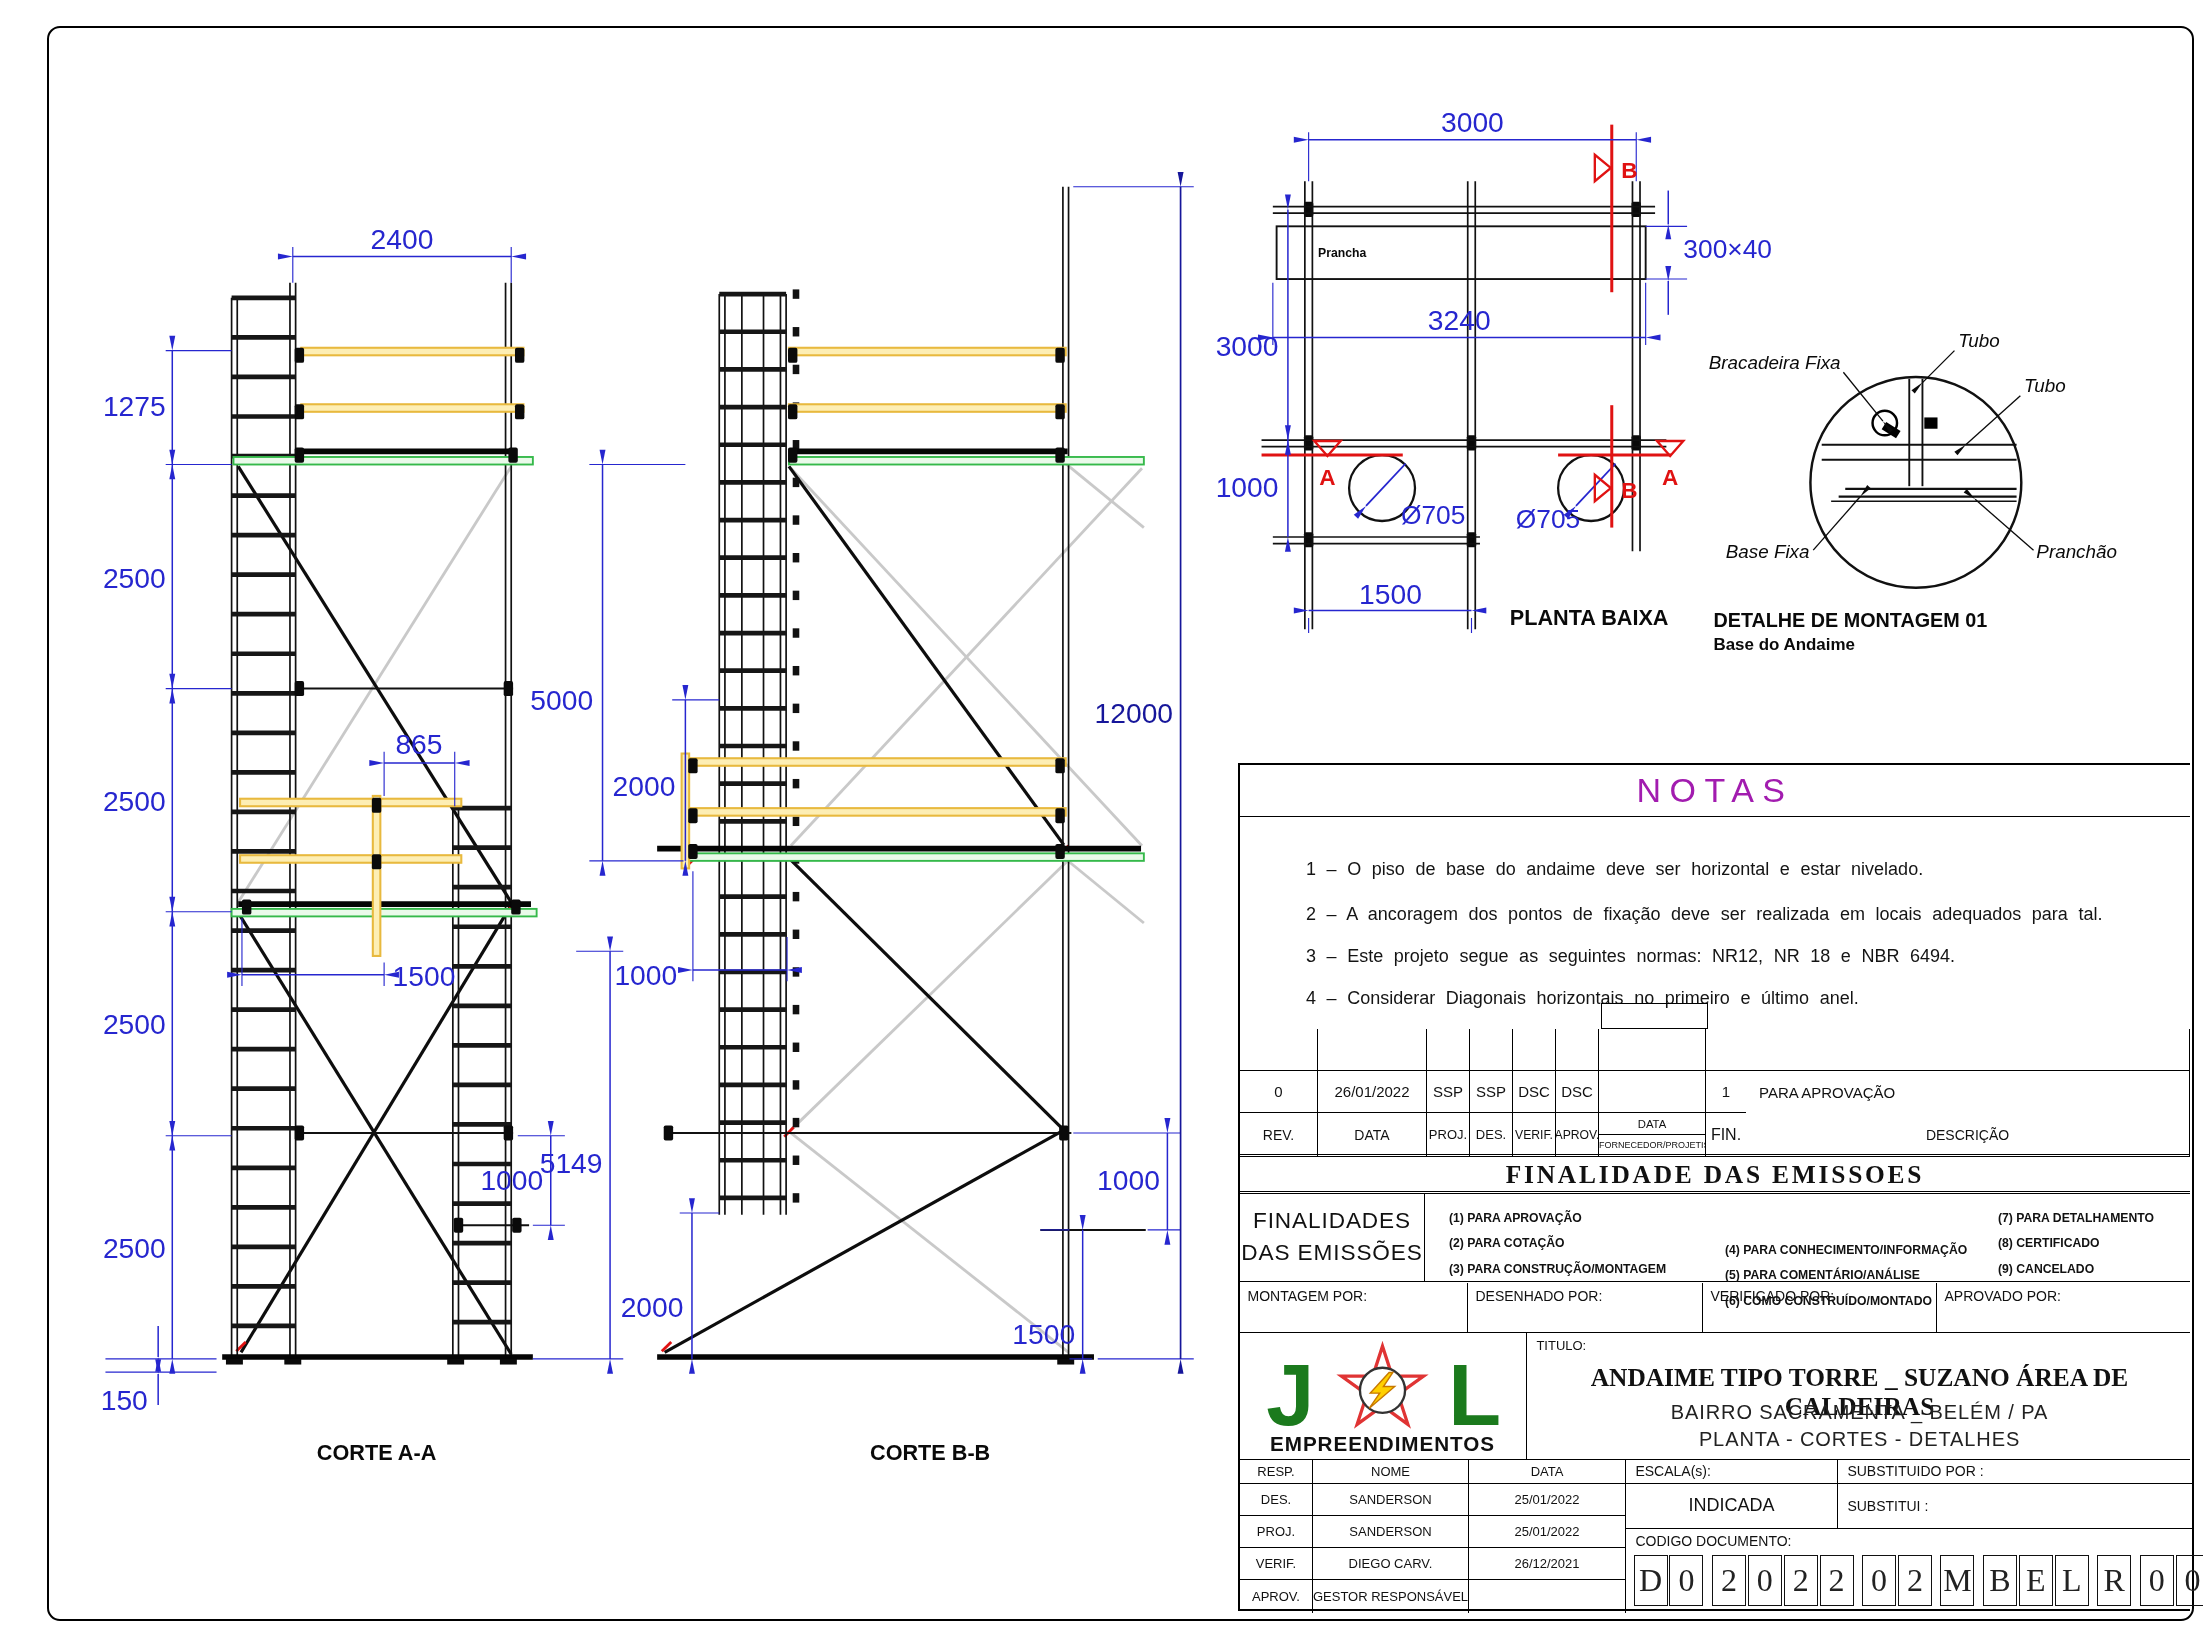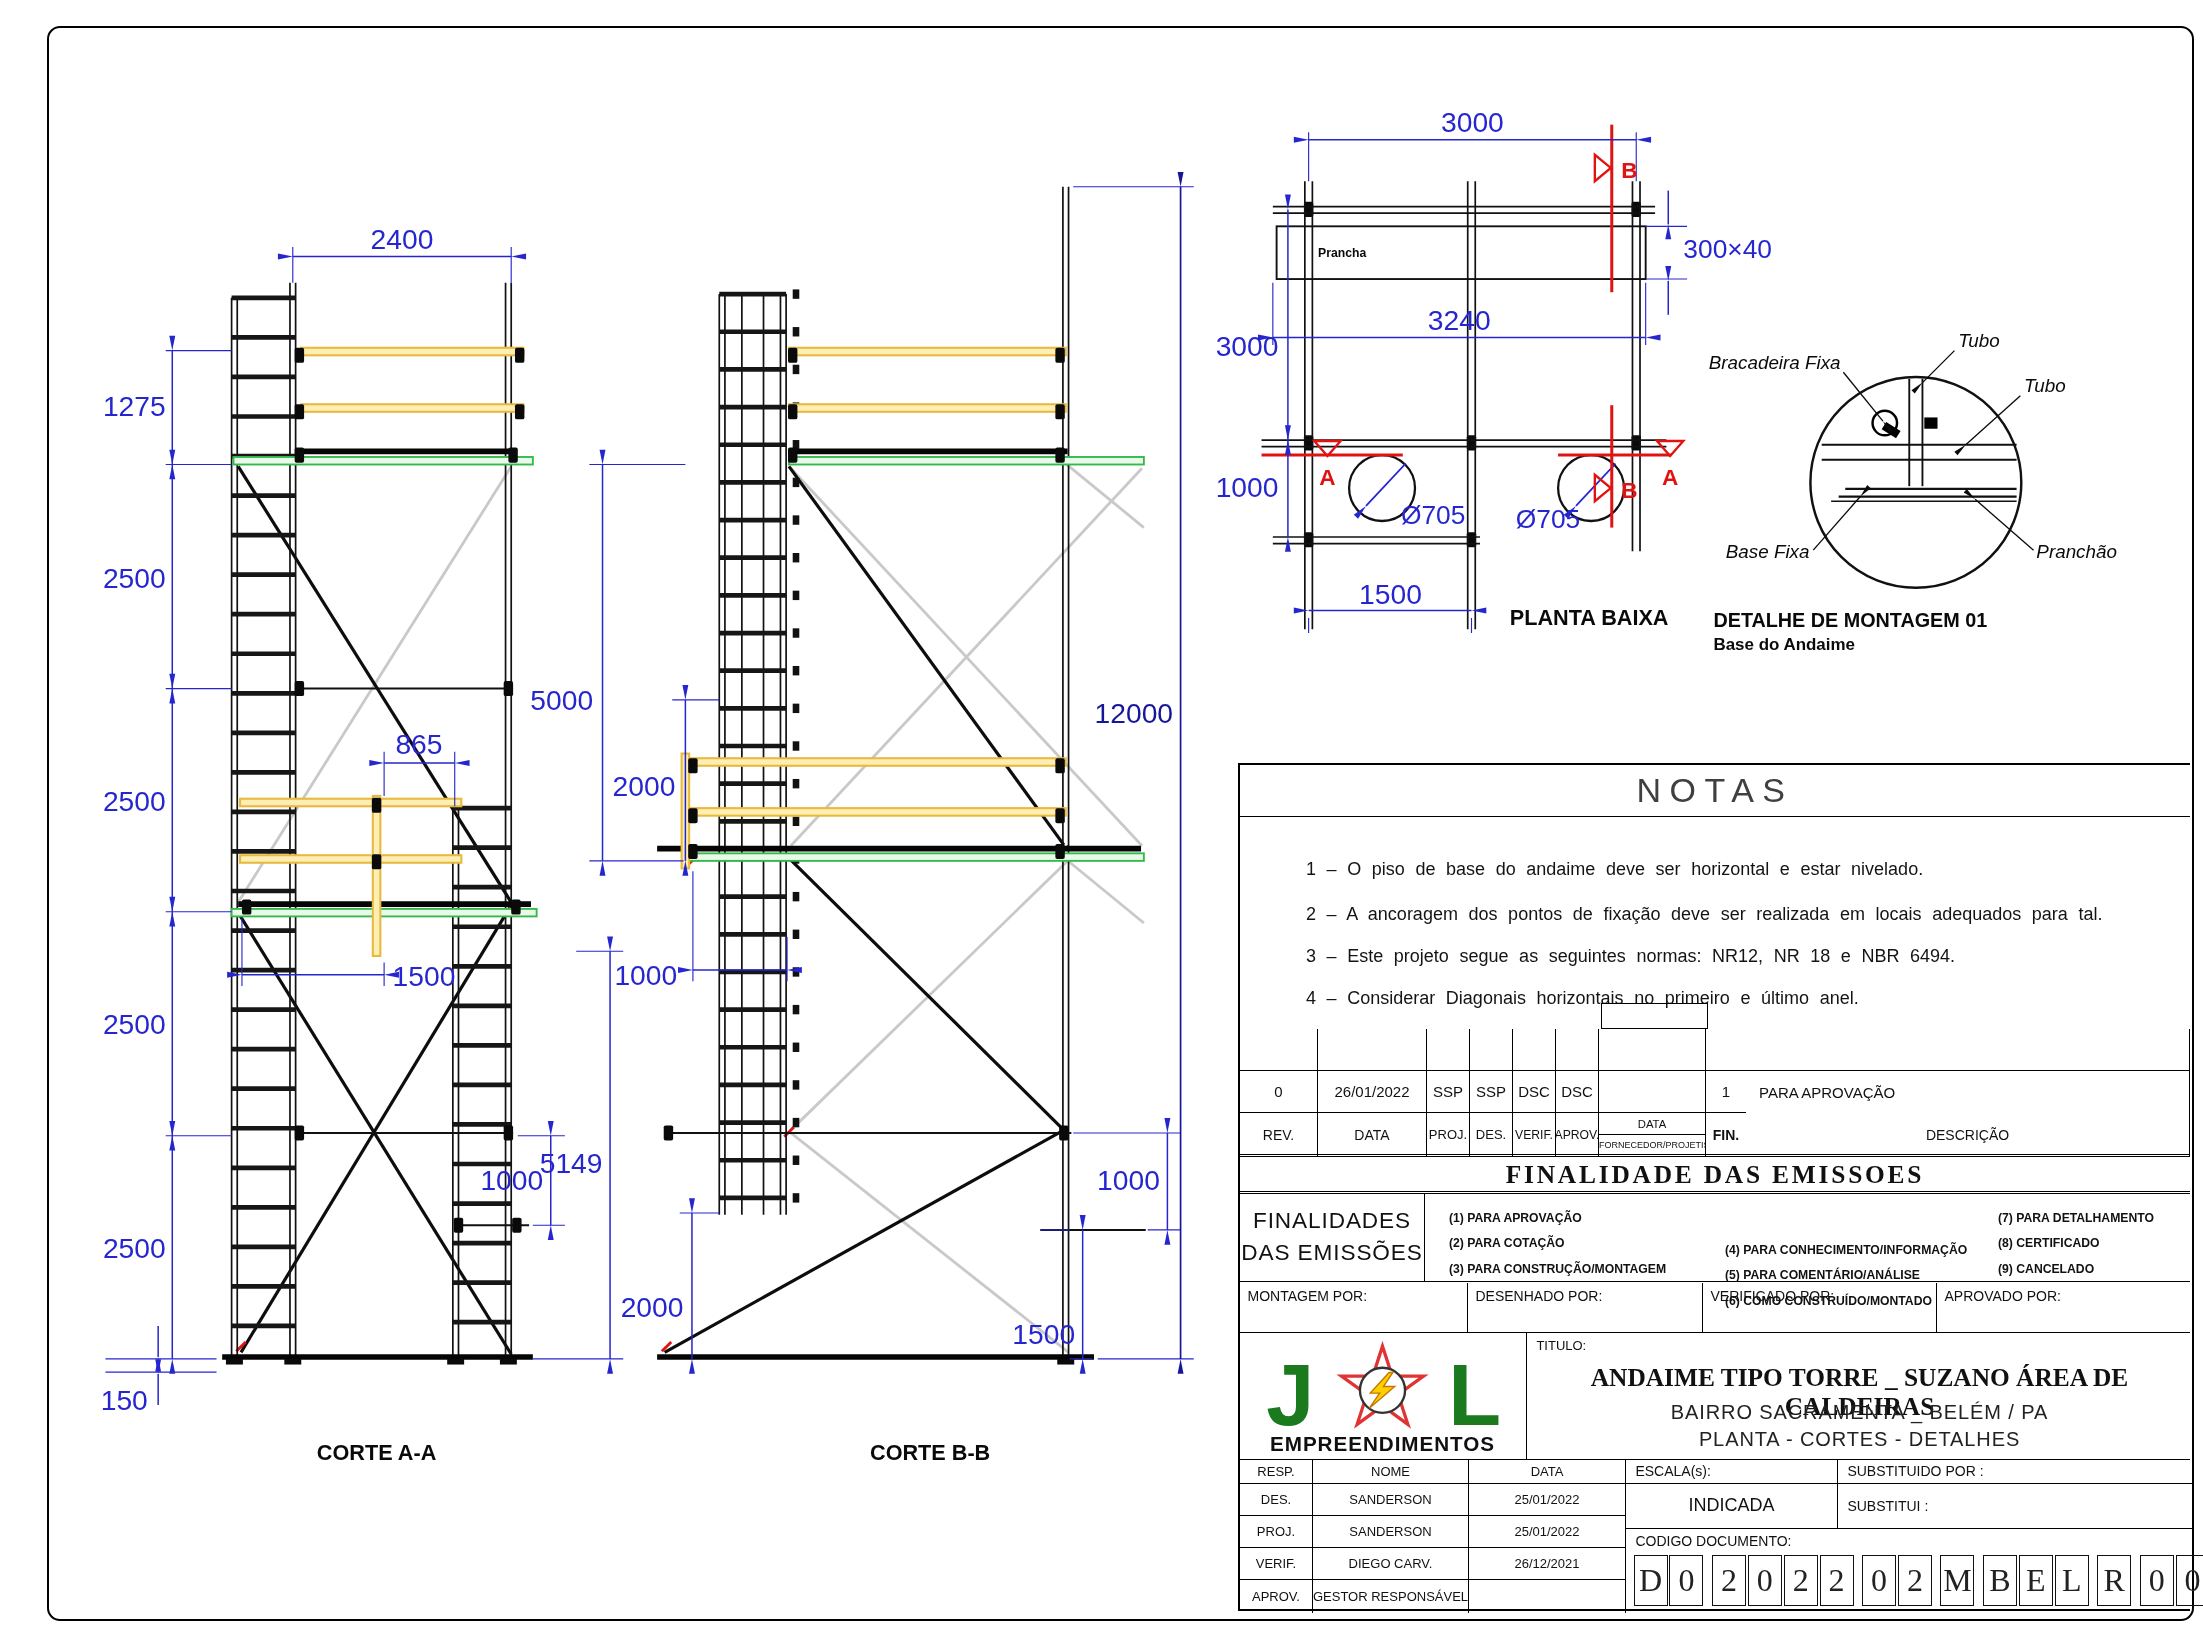--- a/index.html
+++ b/index.html
@@ -19,21 +19,21 @@
   .plk{fill:#0a0a0a;font-size:13px;font-weight:bold;}
 
   
   .tb{position:absolute;left:1238px;top:763px;width:952px;height:848px;
       border-left:2.4px solid #000;border-top:2.4px solid #000;border-bottom:2.4px solid #000;
       background:#fff;box-sizing:border-box;font-family:"Liberation Sans",sans-serif;}
   .tb *{box-sizing:border-box;}
   .abs{position:absolute;}
   .notas-head{left:0;top:0;width:100%;height:52px;border-bottom:1.9px solid #000;
       display:flex;align-items:center;justify-content:center;}
-  .notas-title{font-size:34px;letter-spacing:8.5px;color:#404040;font-weight:400;}
+  .notas-title{font-size:34px;letter-spacing:8.5px;color:#a21caf;font-weight:400;}
   .notas-body{left:0;top:52px;width:100%;height:212px;}
   .note-item{position:absolute;left:66px;font-size:18px;color:#141414;word-spacing:5.6px;white-space:nowrap;}
   .rev{left:0;top:264px;width:100%;height:128px;display:grid;
        grid-template-columns:78px 109px 43px 43px 43px 43px 107px 40px 444px;
        grid-template-rows:42px 42px 43px;border-bottom:3.8px double #000;}
   .rev>div{border-right:1.4px solid #000;border-bottom:1.4px solid #000;
        display:flex;align-items:center;justify-content:center;font-size:15px;overflow:hidden;}
   .rev>div:nth-child(9n){border-right:none;}
   .rev>div:nth-child(n+19){border-bottom:none;}
   .rev .lft{justify-content:flex-start;padding-left:13px;}
@@ -498,21 +498,21 @@
       <div style="font-size:14px;">REV.</div>
       <div style="font-size:14px;">DATA</div>
       <div style="font-size:13px;">PROJ.</div>
       <div style="font-size:13px;">DES.</div>
       <div style="font-size:12.2px;">VERIF.</div>
       <div style="font-size:12.2px;">APROV.</div>
       <div class="fornhead">
         <div class="a">DATA</div>
         <div class="b">FORNECEDOR/PROJETISTA</div>
       </div>
-      <div style="font-size:14px;font-weight:bold;">FIN.</div>
+      <div style="font-size:16px;">FIN.</div>
       <div style="font-size:14px;">DESCRIÇÃO</div>
     </div>
 
     <div class="abs band">FINALIDADE DAS EMISSOES</div>
 
     <div class="abs fin">
       <div class="fin-left">
         <span>FINALIDADES</span>
         <span>DAS EMISSÕES</span>
       </div>

